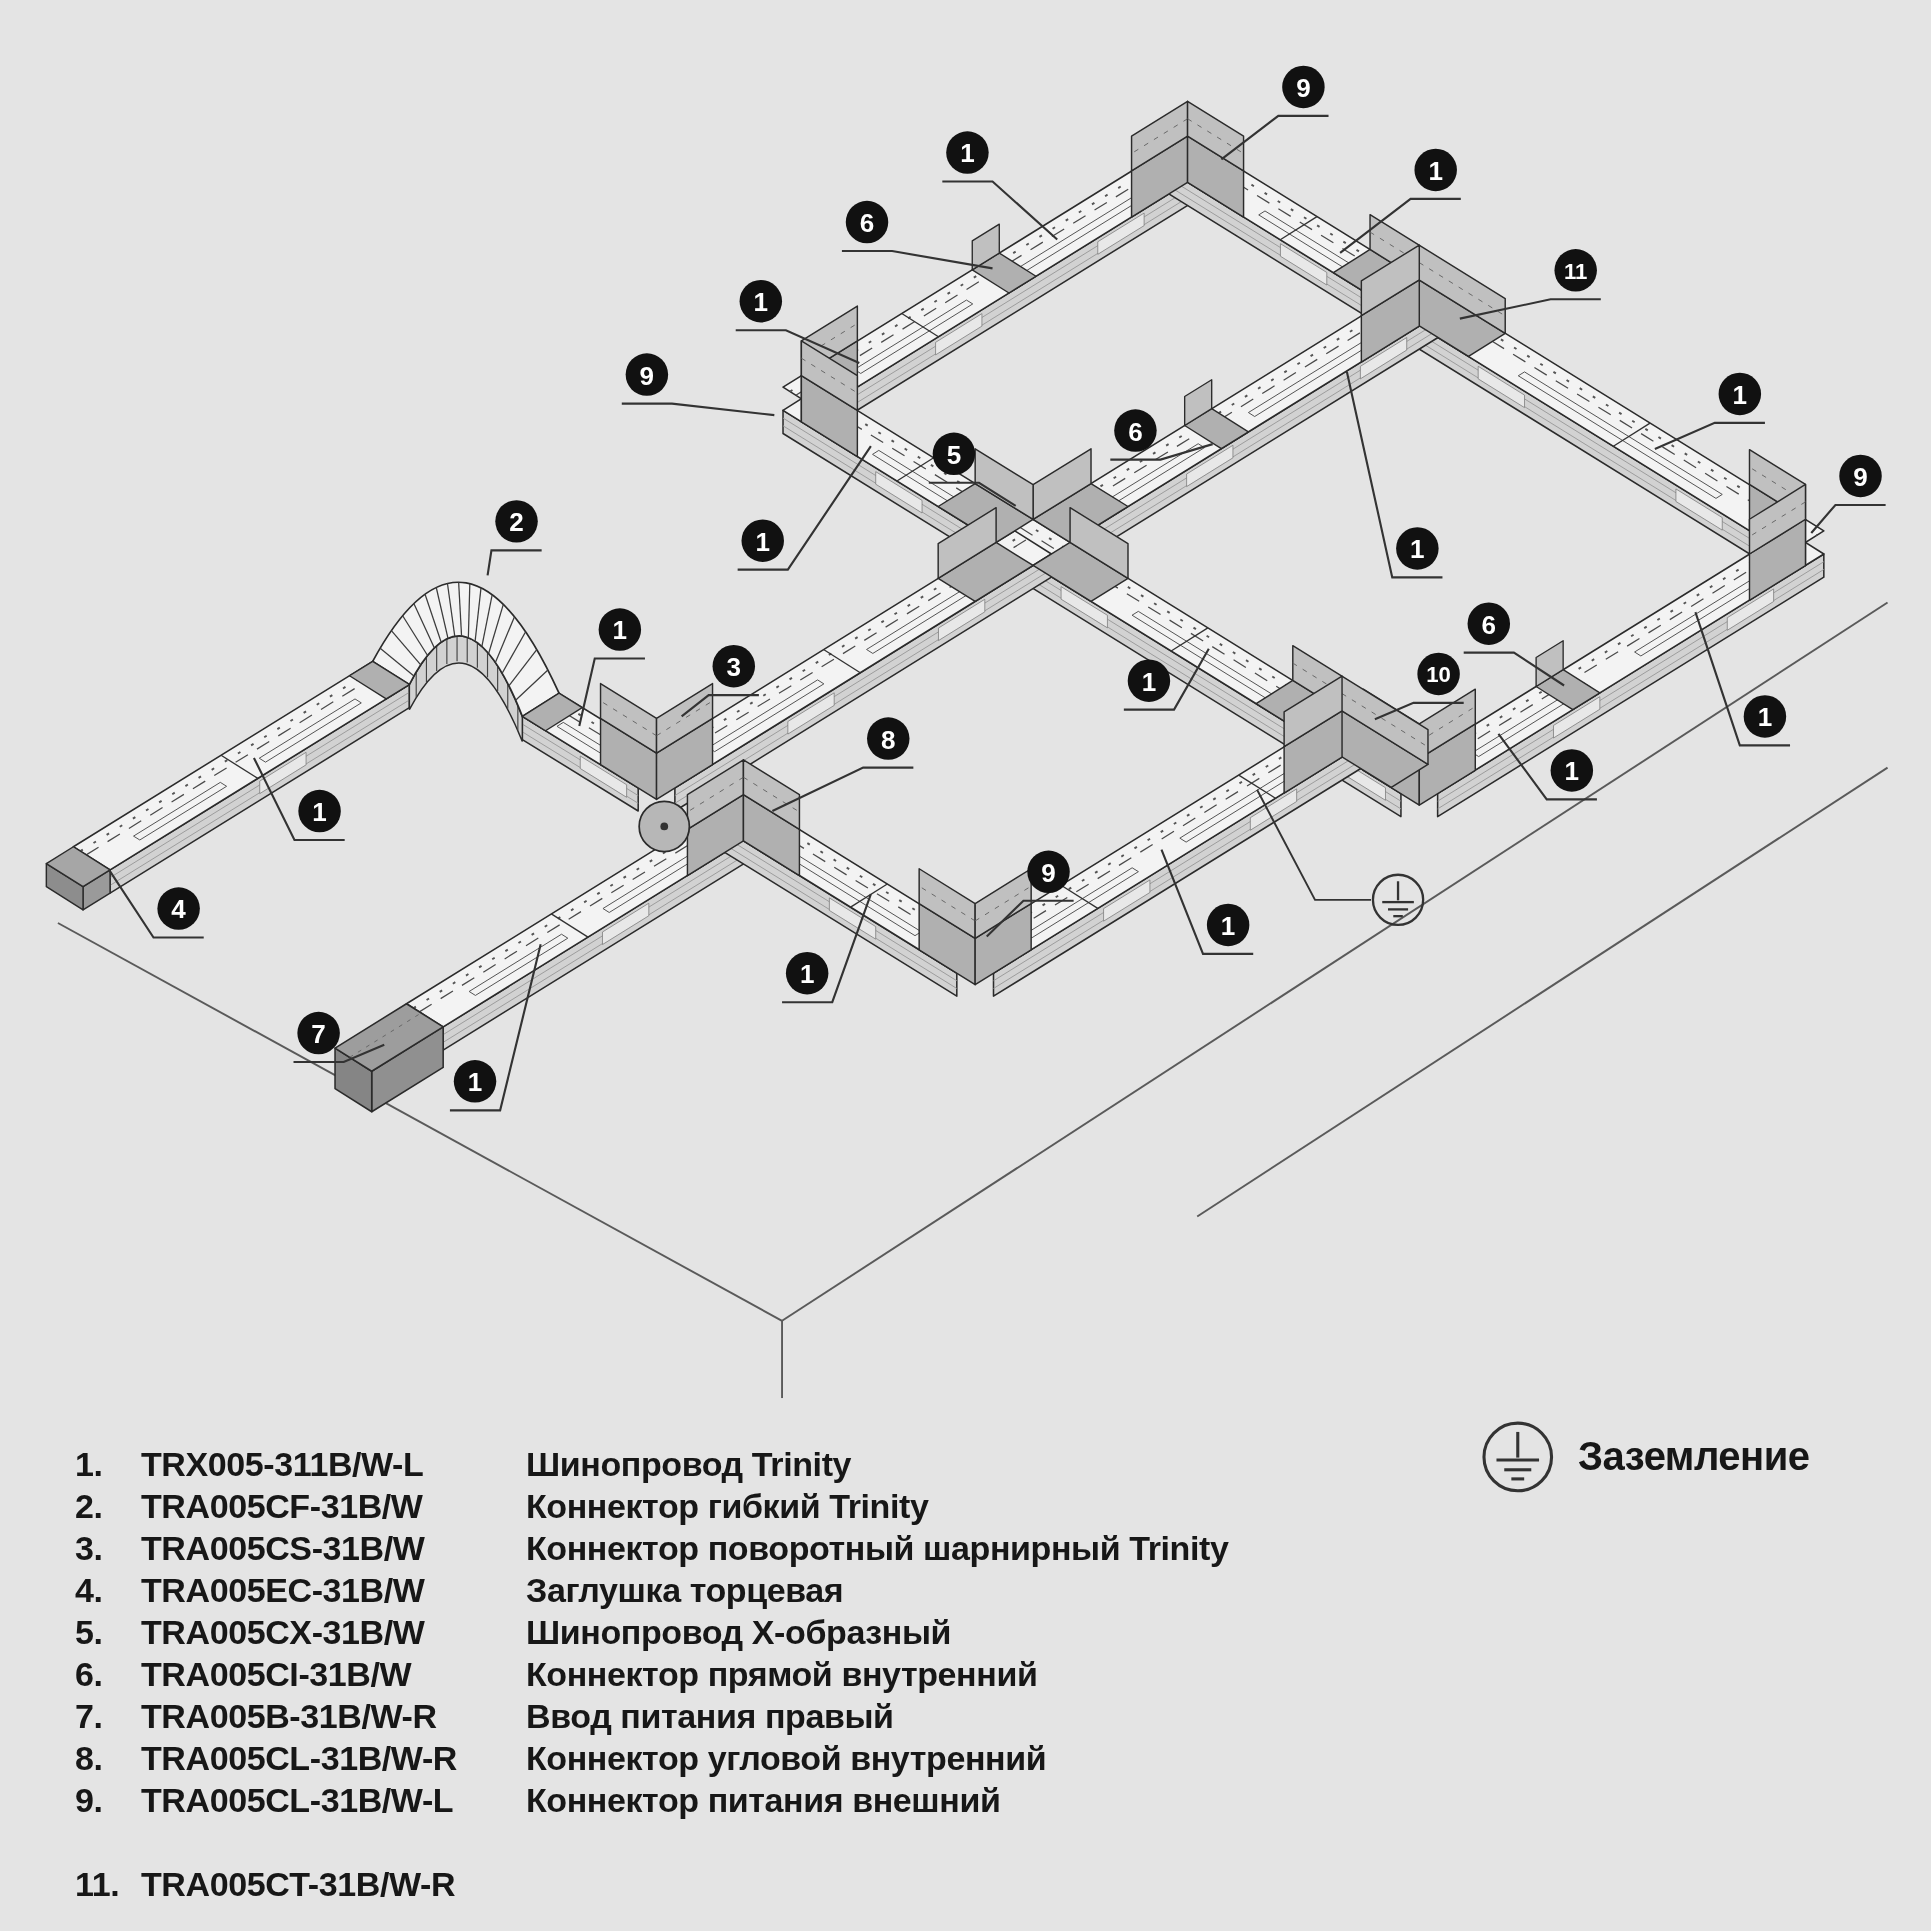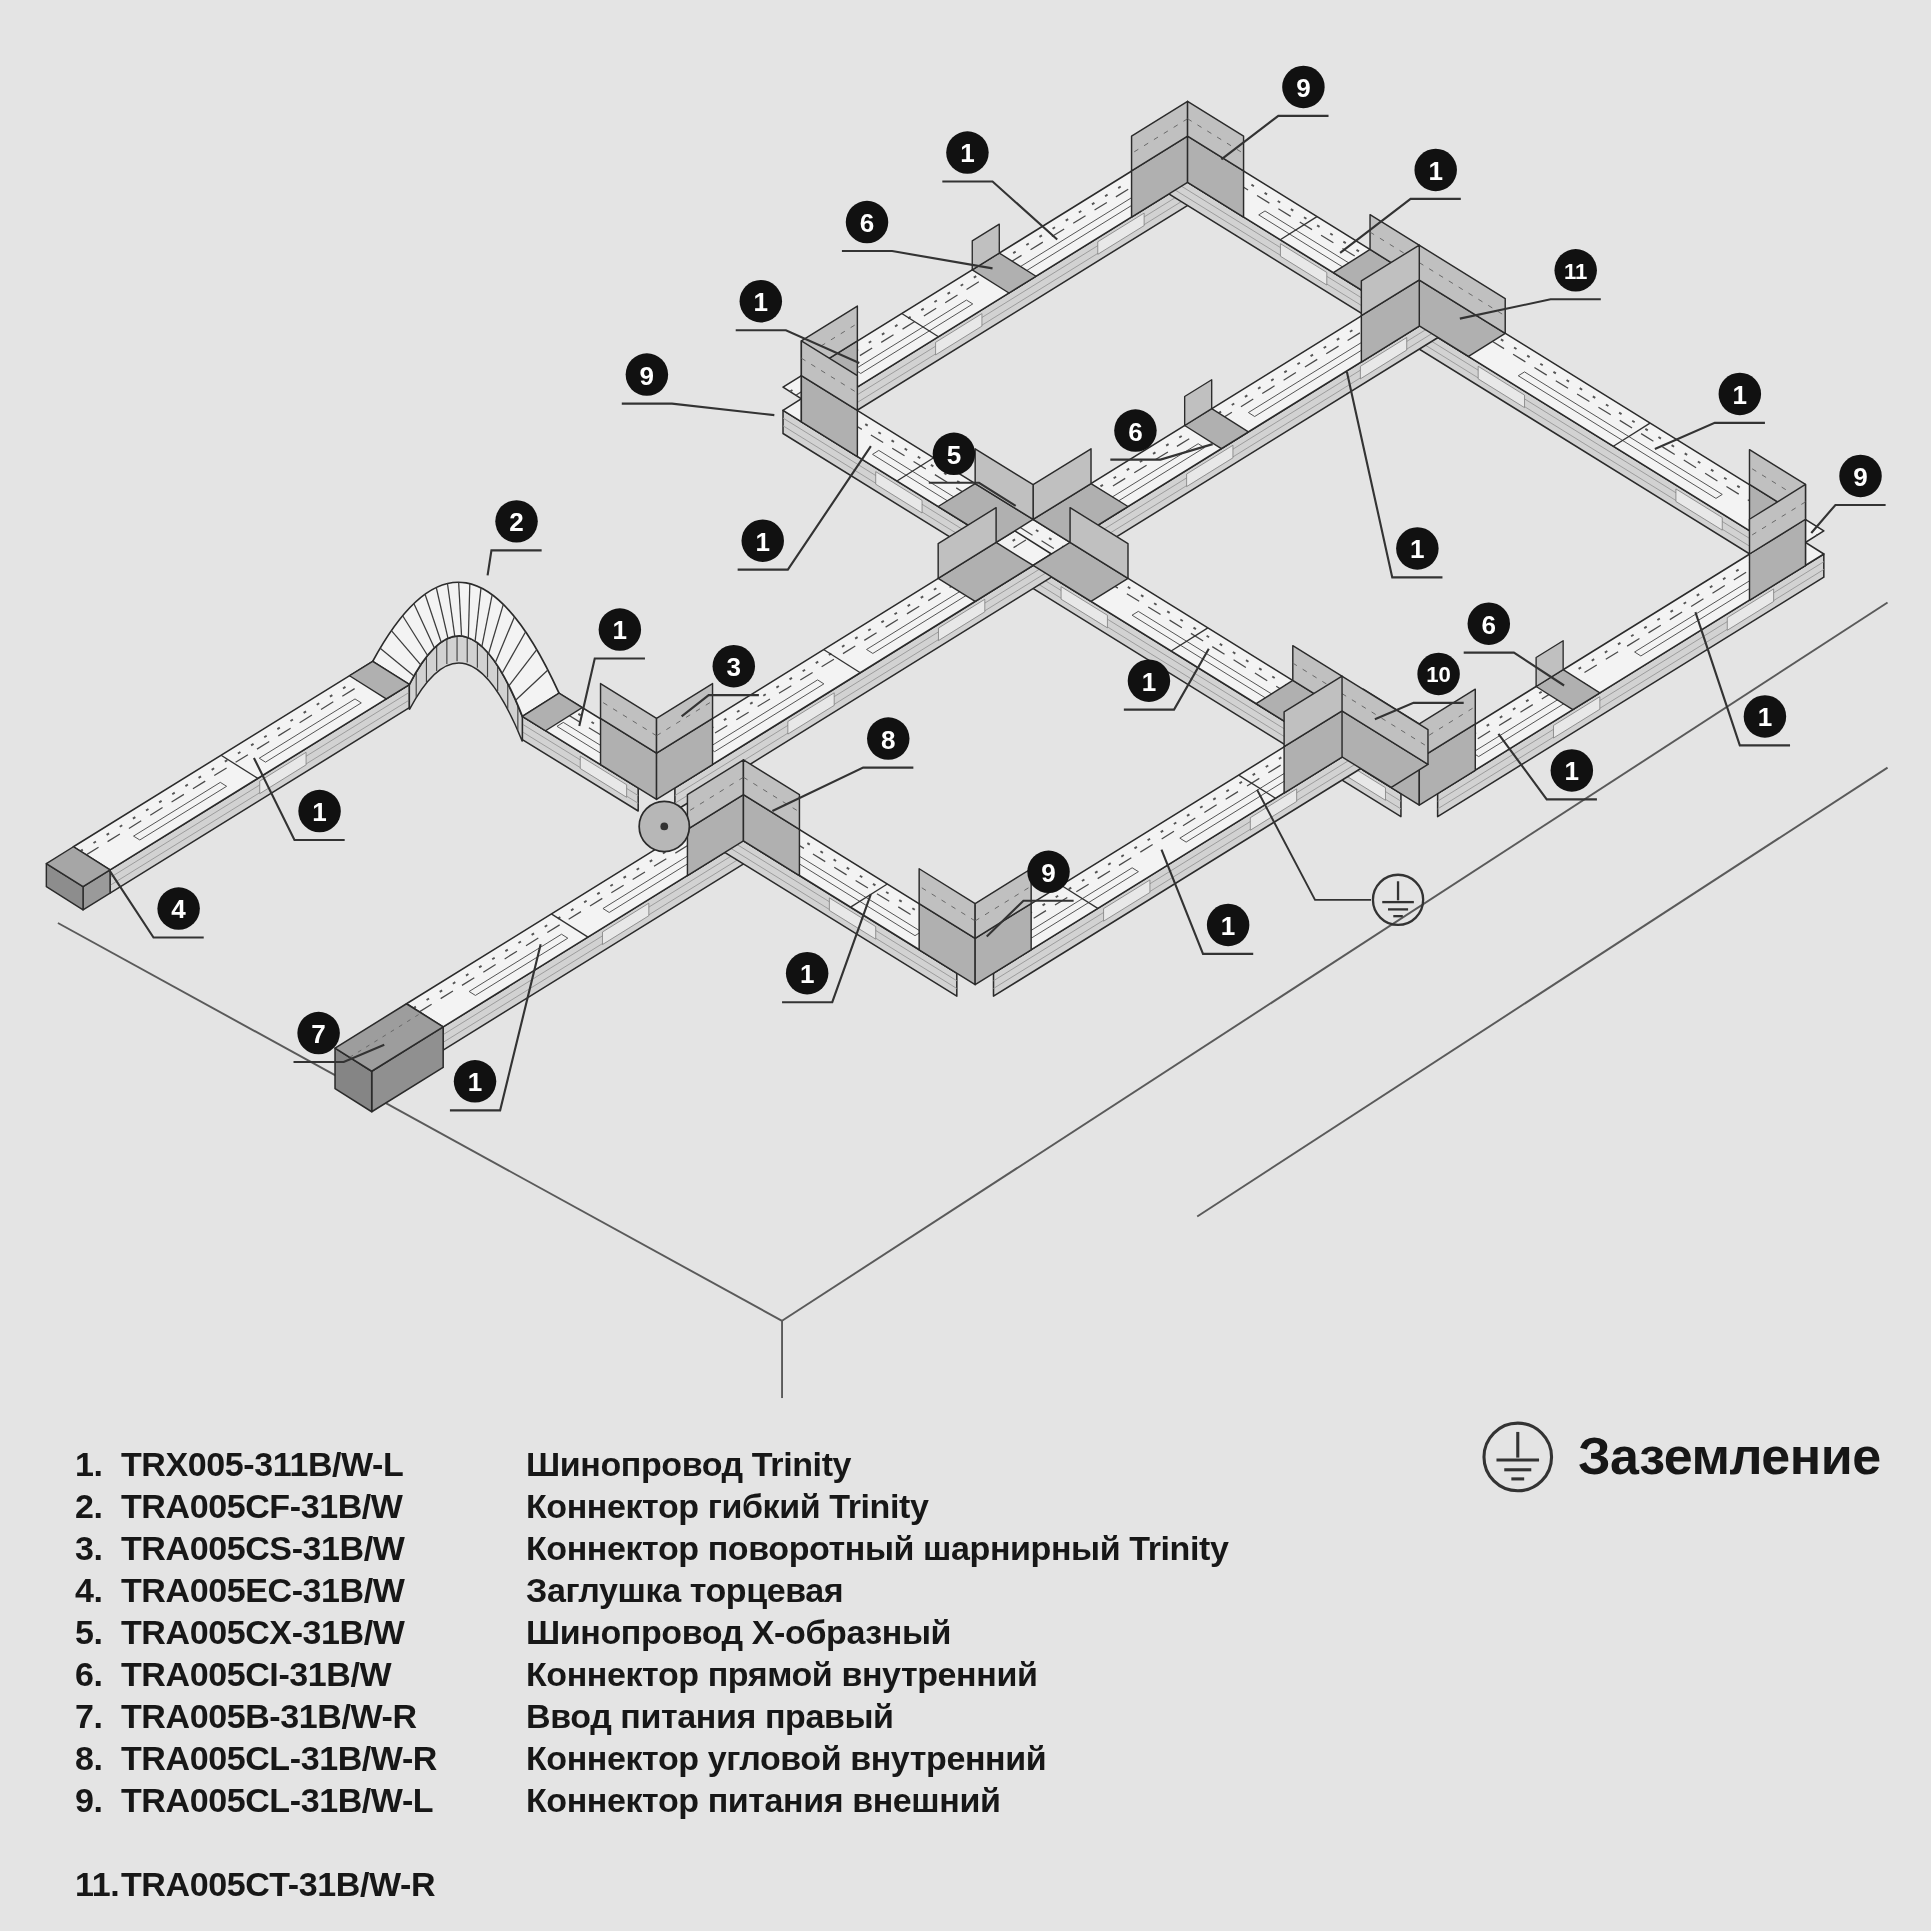--- a/index.html
+++ b/index.html
@@ -5,23 +5,23 @@
   html,body{margin:0;padding:0;background:#cfcfcf;}
   .stage{position:relative;width:1931px;height:1931px;background:#e4e4e4;overflow:hidden;
          font-family:"Liberation Sans","DejaVu Sans",sans-serif;}
   #diagram-svg{position:absolute;left:0;top:0;width:1931px;height:1931px;}
   #diagram-svg text{font-family:"Liberation Sans","DejaVu Sans",sans-serif;font-weight:700;fill:#ffffff;}
   .legend{position:absolute;left:0;top:1443px;width:1931px;height:473px;}
   .legend-row{position:absolute;left:0;width:100%;height:42px;}
   .legend-row span{position:absolute;white-space:nowrap;font-weight:700;font-size:34px;
                    line-height:42px;color:#171717;letter-spacing:-0.4px;}
   .l-num{left:75px;}
-  .l-code{left:121px;text-align:right;}
+  .l-code{left:141px;text-align:right;}
   .l-desc{left:526px;}
-  .ground-label{position:absolute;left:1578px;top:1433px;font-weight:700;font-size:52px;
+  .ground-label{position:absolute;left:1578px;top:1433px;font-weight:700;font-size:40px;
                 line-height:46px;color:#171717;letter-spacing:-0.5px;white-space:nowrap;}
 </style>
 </head>
 <body>
 
 <div class="stage">
   <svg id="diagram-svg" viewBox="0 0 2000 2000">
       <line x1="810" y1="1368" x2="60" y2="956" stroke="#5a5a5a" stroke-width="2"></line>
       <line x1="810" y1="1368" x2="1955" y2="624" stroke="#5a5a5a" stroke-width="2"></line>
       <line x1="1240" y1="1260" x2="1955" y2="795" stroke="#5a5a5a" stroke-width="2"></line>

